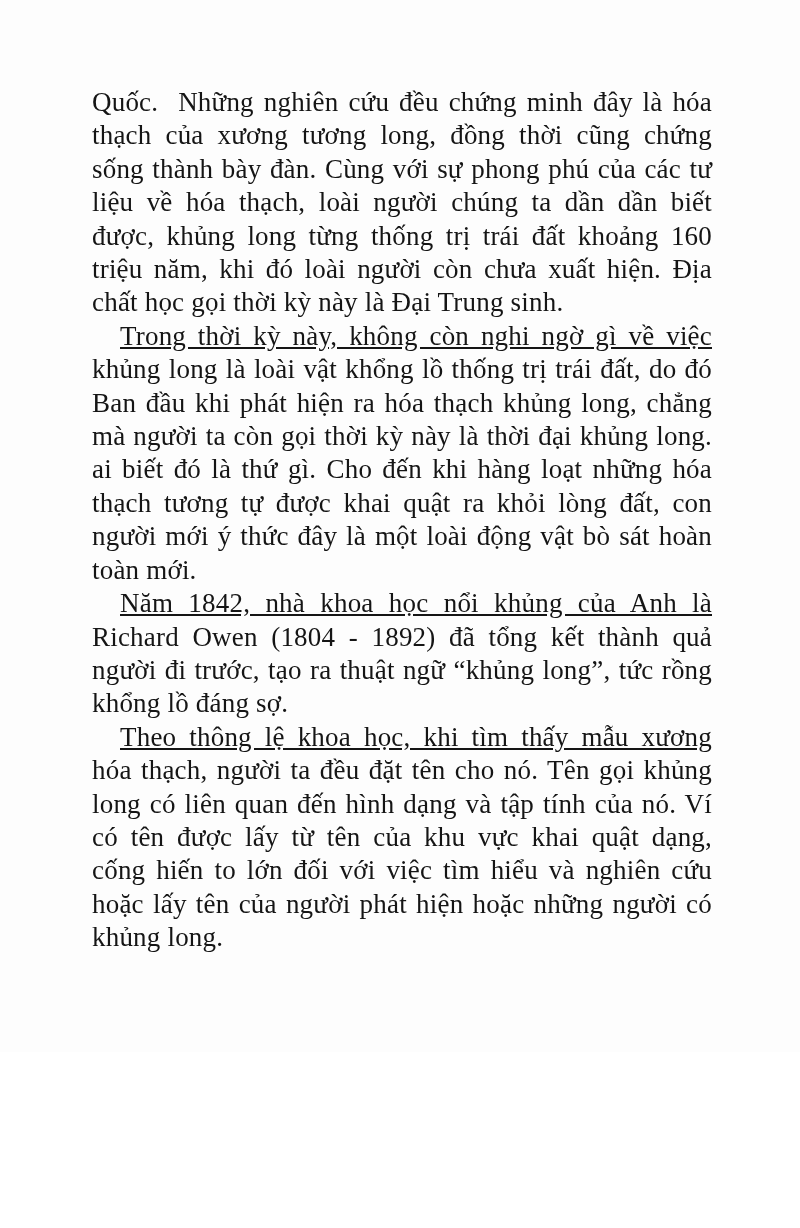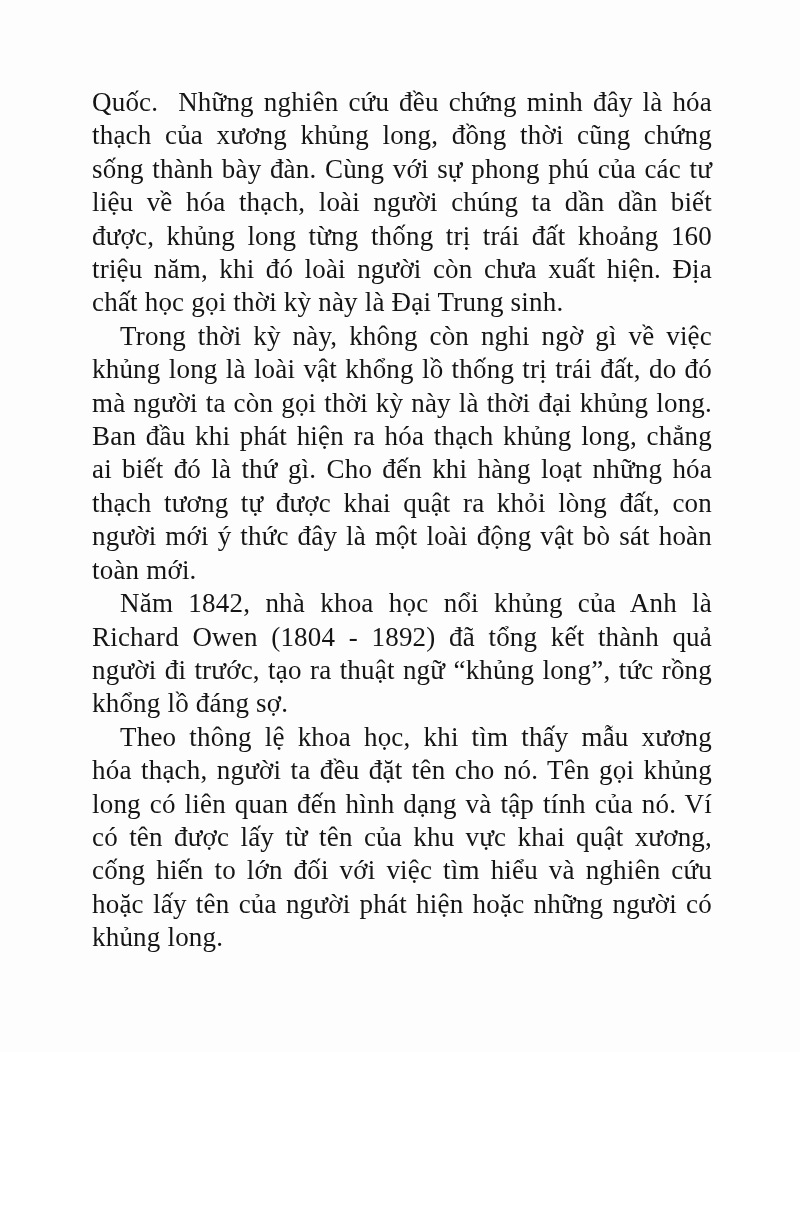--- a/index.html
+++ b/index.html
@@ -26,20 +26,21 @@
     letter-spacing: 0.2px;
   }
   .line {
     text-align: justify;
   }
   .line.just {
     text-align-last: justify;
   }
   .line.indent {
     text-indent: 28px;
+    text-decoration: underline;
   }
   .ornament {
     position: absolute;
     left: 365px;
     top: 1110px;
     width: 78px;
     height: 70px;
   }
   .ornament svg {
     position: absolute;
@@ -61,42 +62,42 @@
     color: #1b1b1b;
   }
 </style>
 </head>
 <body>
 
 <div class="page">
 
   <div class="text-block">
       <div class="line just">Quốc.&nbsp; Những nghiên cứu đều chứng minh đây là hóa</div>
-      <div class="line just">thạch của xương khủng long, đồng thời cũng chứng</div>
+      <div class="line just">thạch của xương tương long, đồng thời cũng chứng</div>
       <div class="line just">sống thành bày đàn. Cùng với sự phong phú của các tư</div>
       <div class="line just">liệu về hóa thạch, loài người chúng ta dần dần biết</div>
       <div class="line just">được, khủng long từng thống trị trái đất khoảng 160</div>
       <div class="line just">triệu năm, khi đó loài người còn chưa xuất hiện. Địa</div>
       <div class="line">chất học gọi thời kỳ này là Đại Trung sinh.</div>
       <div class="line just indent">Trong thời kỳ này, không còn nghi ngờ gì về việc</div>
       <div class="line just">khủng long là loài vật khổng lồ thống trị trái đất, do đó</div>
+      <div class="line just">Ban đầu khi phát hiện ra hóa thạch khủng long, chẳng</div>
       <div class="line just">mà người ta còn gọi thời kỳ này là thời đại khủng long.</div>
-      <div class="line just">Ban đầu khi phát hiện ra hóa thạch khủng long, chẳng</div>
       <div class="line just">ai biết đó là thứ gì. Cho đến khi hàng loạt những hóa</div>
       <div class="line just">thạch tương tự được khai quật ra khỏi lòng đất, con</div>
       <div class="line just">người mới ý thức đây là một loài động vật bò sát hoàn</div>
       <div class="line">toàn mới.</div>
       <div class="line just indent">Năm 1842, nhà khoa học nổi khủng của Anh là</div>
       <div class="line just">Richard Owen (1804 - 1892) đã tổng kết thành quả</div>
       <div class="line just">người đi trước, tạo ra thuật ngữ “khủng long”, tức rồng</div>
       <div class="line">khổng lồ đáng sợ.</div>
       <div class="line just indent">Theo thông lệ khoa học, khi tìm thấy mẫu xương</div>
       <div class="line just">hóa thạch, người ta đều đặt tên cho nó. Tên gọi khủng</div>
       <div class="line just">long có liên quan đến hình dạng và tập tính của nó. Ví</div>
-      <div class="line just">có tên được lấy từ tên của khu vực khai quật xương,</div>
+      <div class="line just">có tên được lấy từ tên của khu vực khai quật dạng,</div>
       <div class="line just">cống hiến to lớn đối với việc tìm hiểu và nghiên cứu</div>
       <div class="line just">hoặc lấy tên của người phát hiện hoặc những người có</div>
       <div class="line">khủng long.</div>
     </div>
 
   <div class="ornament">
     <svg width="78" height="70" viewBox="0 0 78 70">
       <defs>
         <filter id="grain" x="-20%" y="-20%" width="140%" height="140%">
           <feTurbulence type="fractalNoise" baseFrequency="0.85" numOctaves="2" result="n"></feTurbulence>

